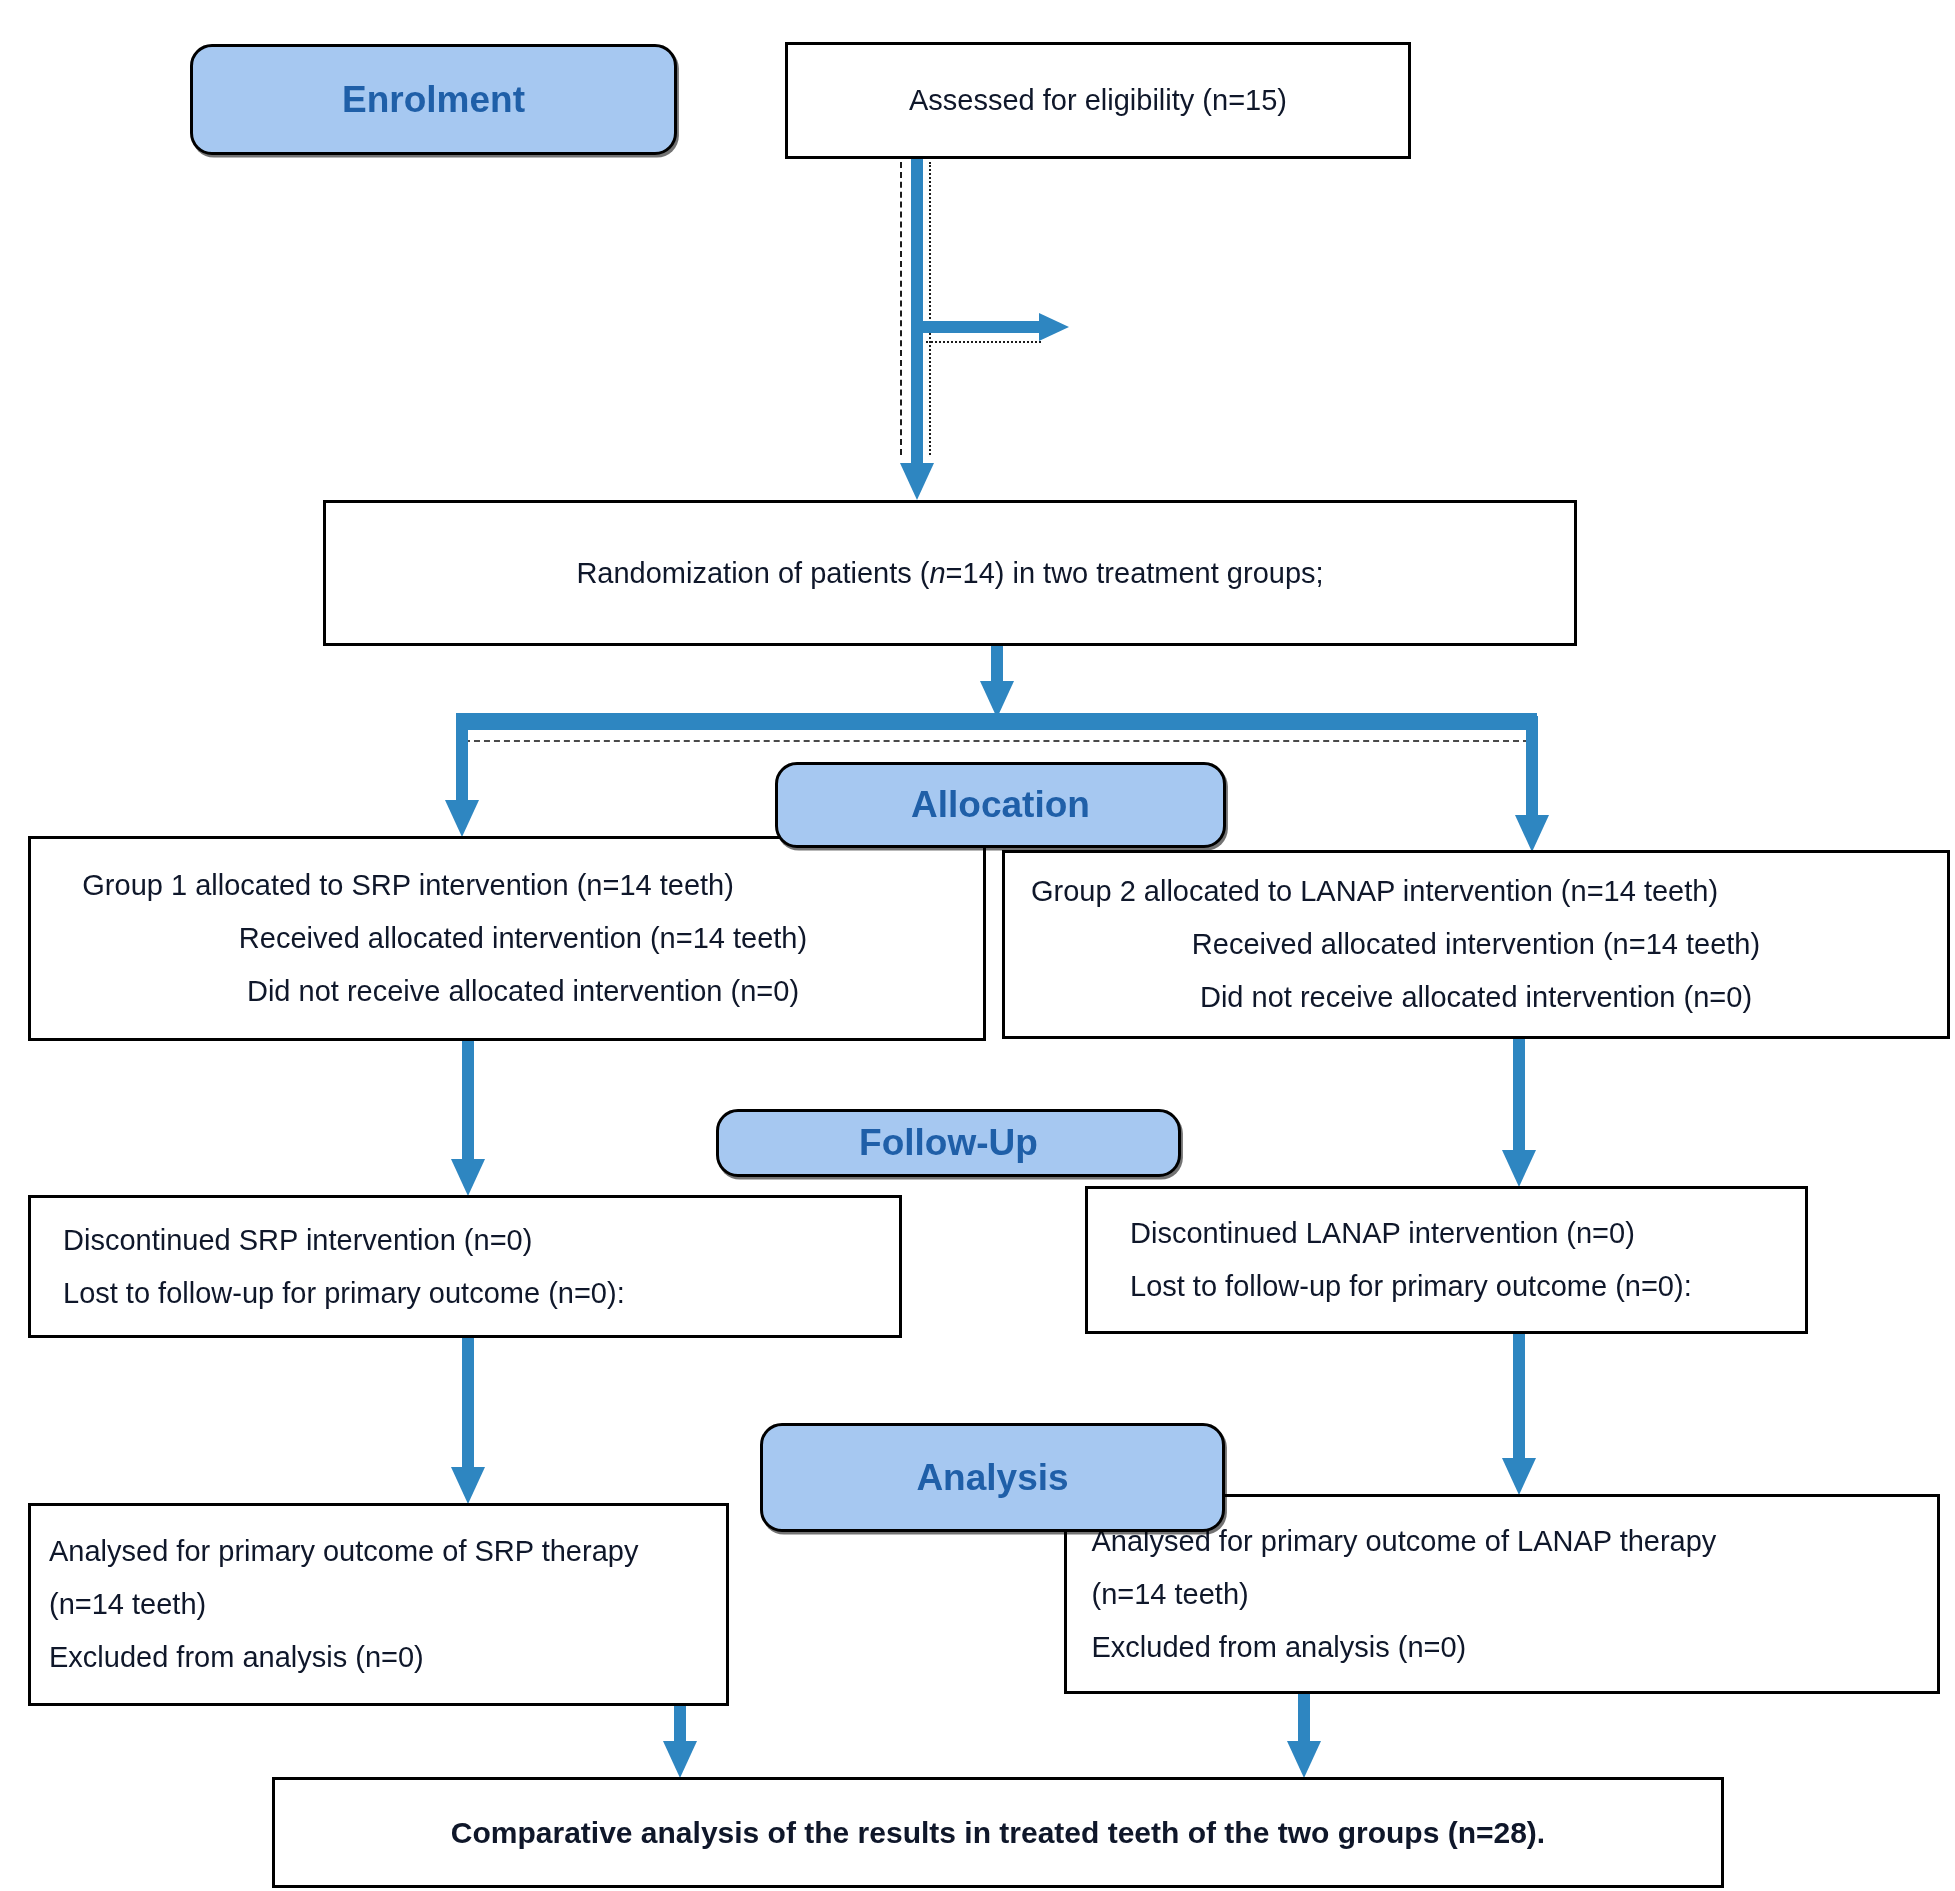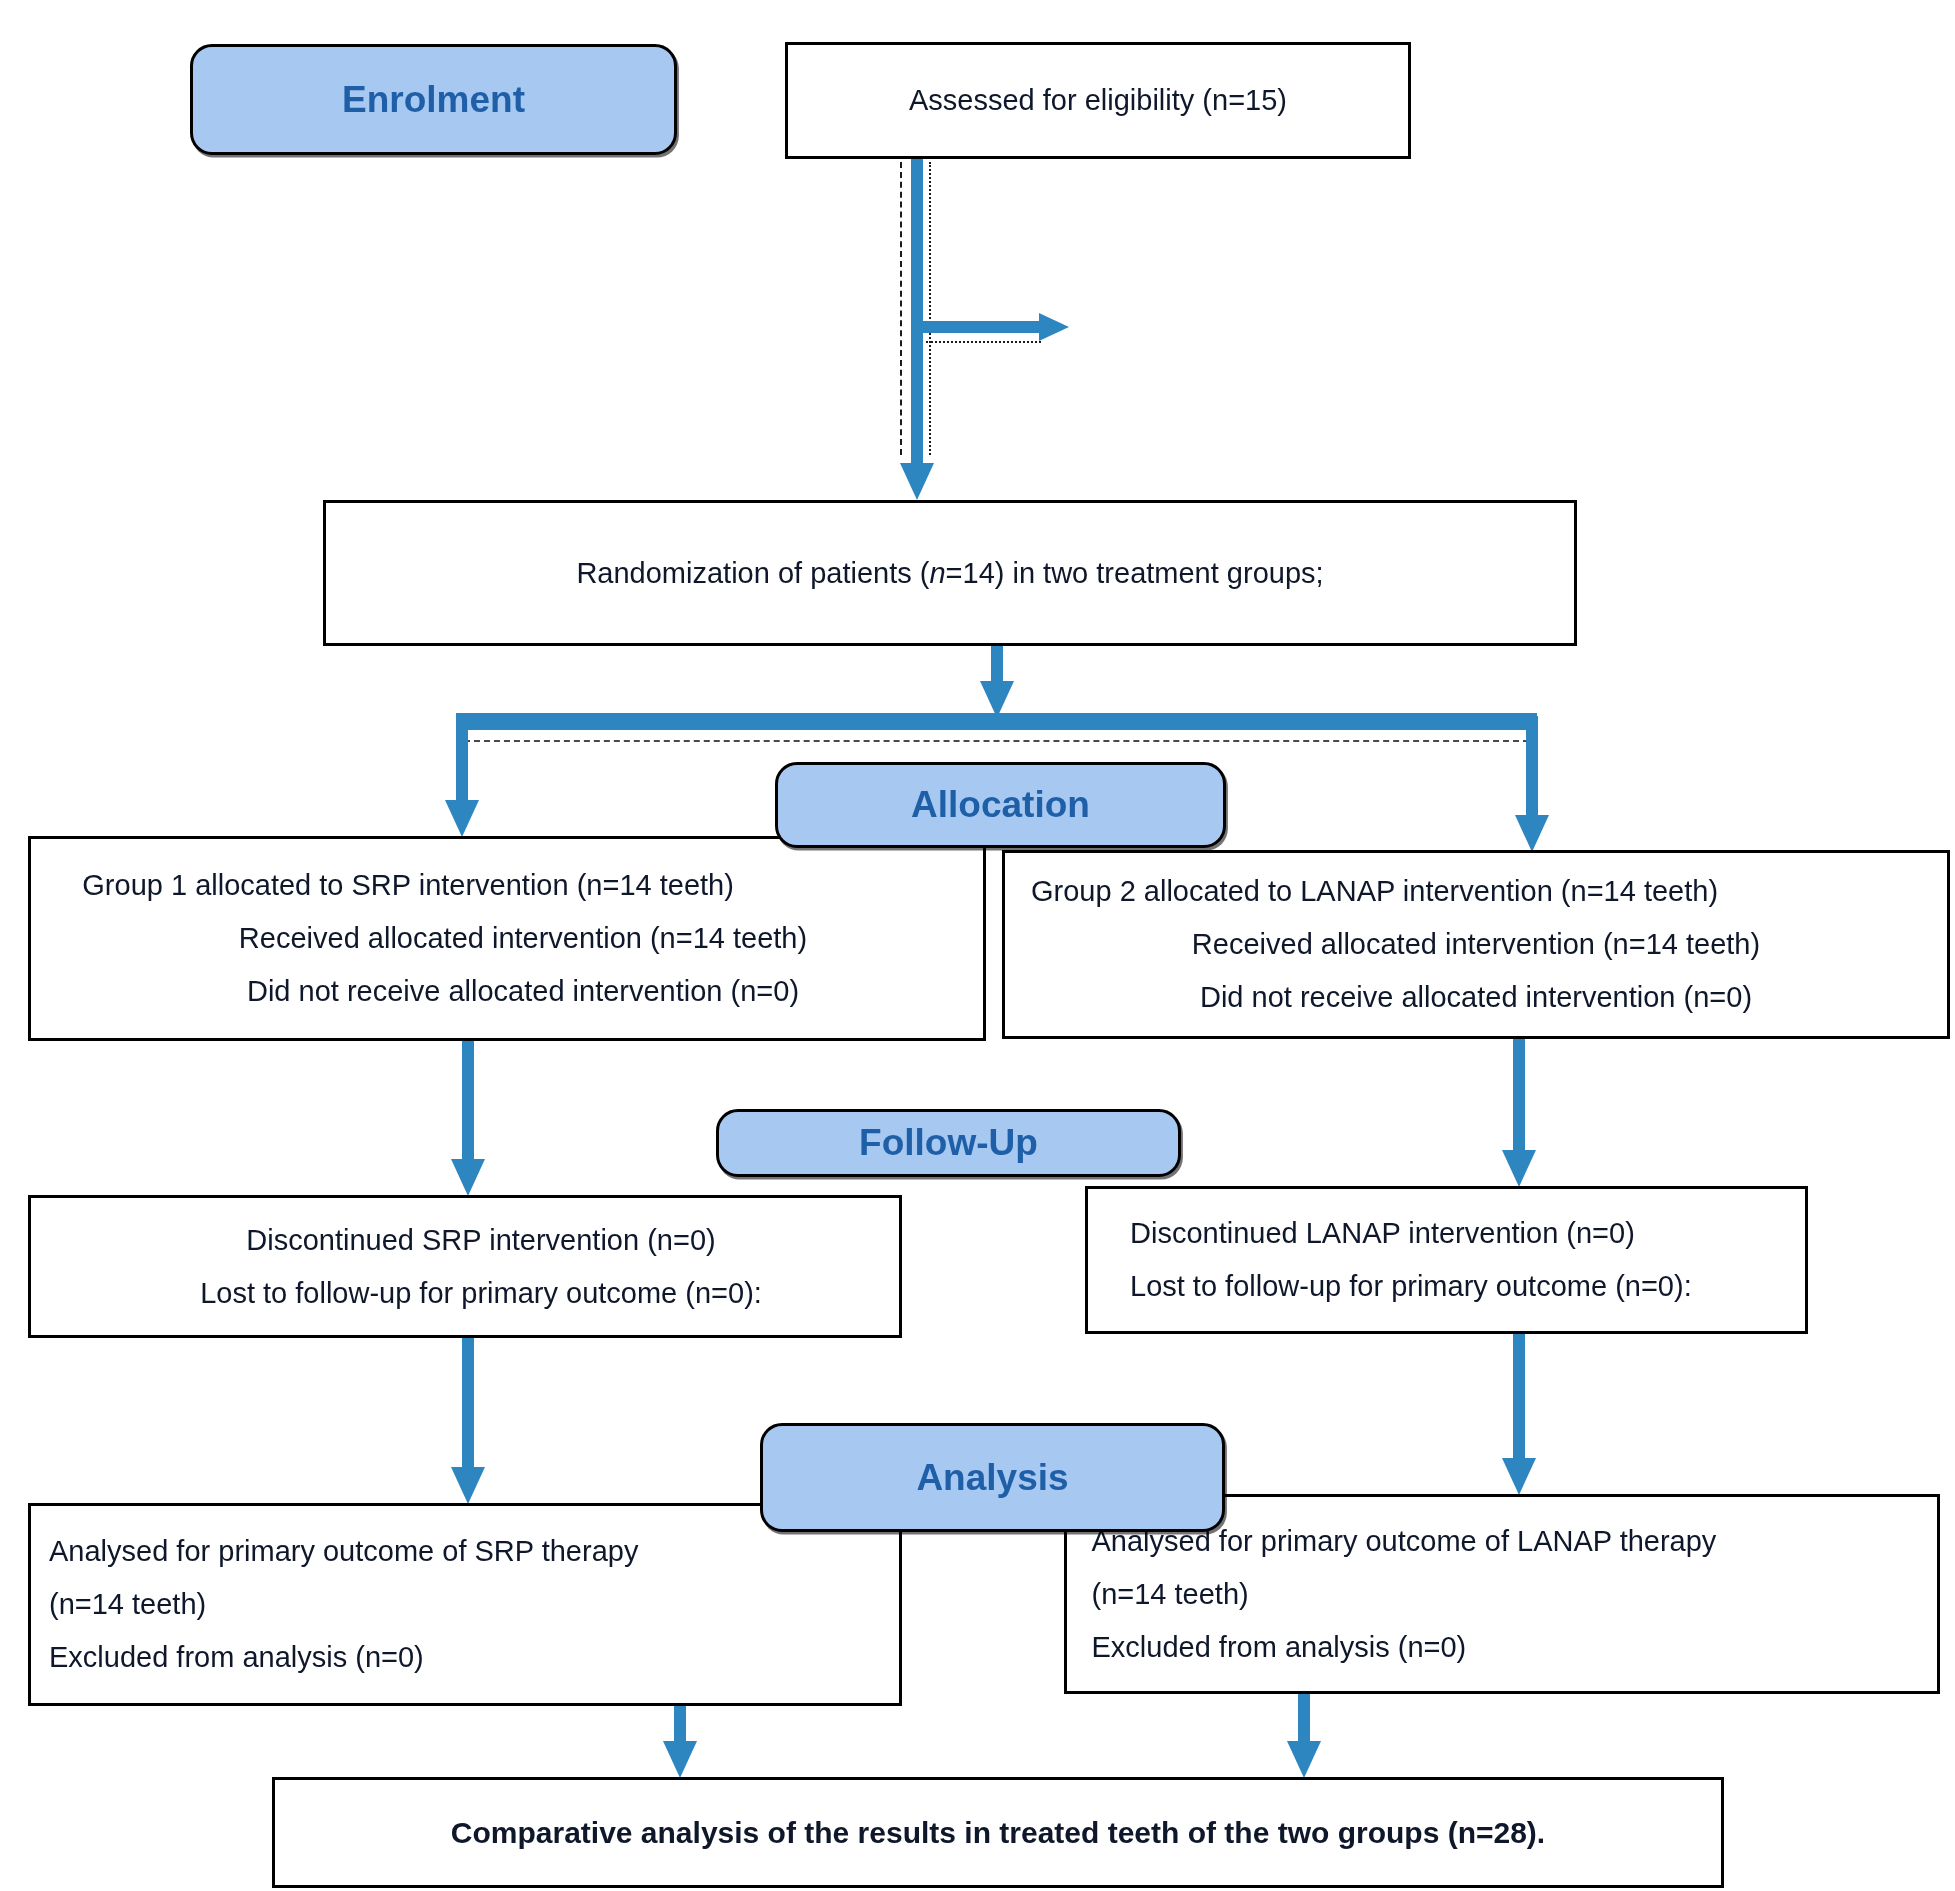--- a/index.html
+++ b/index.html
@@ -152,21 +152,21 @@
   </div>
   <div class="varrow" style="left:1501px;top:1038px;height:149px;">
     <div class="shaft"></div>
     <div class="head"></div>
   </div>
 
   <div class="stage" style="left:716px;top:1109px;width:465px;height:68px;align-items:center;">
     <span>Follow-Up</span>
   </div>
 
-  <div class="box" style="left:28px;top:1195px;width:874px;height:143px;padding-left:32px;text-align:center;">
+  <div class="box" style="left:28px;top:1195px;width:874px;height:143px;padding-left:32px;">
     <p>Discontinued SRP intervention (n=0)</p>
     <p>Lost to follow-up for primary outcome (n=0):</p>
   </div>
 
   <div class="box" style="left:1085px;top:1186px;width:723px;height:148px;padding-left:42px;">
     <p>Discontinued LANAP intervention (n=0)</p>
     <p>Lost to follow-up for primary outcome (n=0):</p>
   </div>
 
   <div class="varrow" style="left:450px;top:1338px;height:166px;">
@@ -175,21 +175,21 @@
   </div>
   <div class="varrow" style="left:1501px;top:1334px;height:161px;">
     <div class="shaft"></div>
     <div class="head"></div>
   </div>
 
   <div class="stage" style="left:760px;top:1423px;width:465px;height:109px;">
     <span>Analysis</span>
   </div>
 
-  <div class="box" style="left:28px;top:1503px;width:874px;height:203px;padding-left:18px;">
+  <div class="box" style="left:28px;top:1503px;width:701px;height:203px;padding-left:18px;">
     <p>Analysed for primary outcome of SRP therapy</p>
     <p>(n=14 teeth)</p>
     <p>Excluded from analysis (n=0)</p>
   </div>
 
   <div class="box" style="left:1064px;top:1494px;width:876px;height:200px;padding-left:24.5px;">
     <p>Analysed for primary outcome of LANAP therapy</p>
     <p>(n=14 teeth)</p>
     <p>Excluded from analysis (n=0)</p>
   </div>

